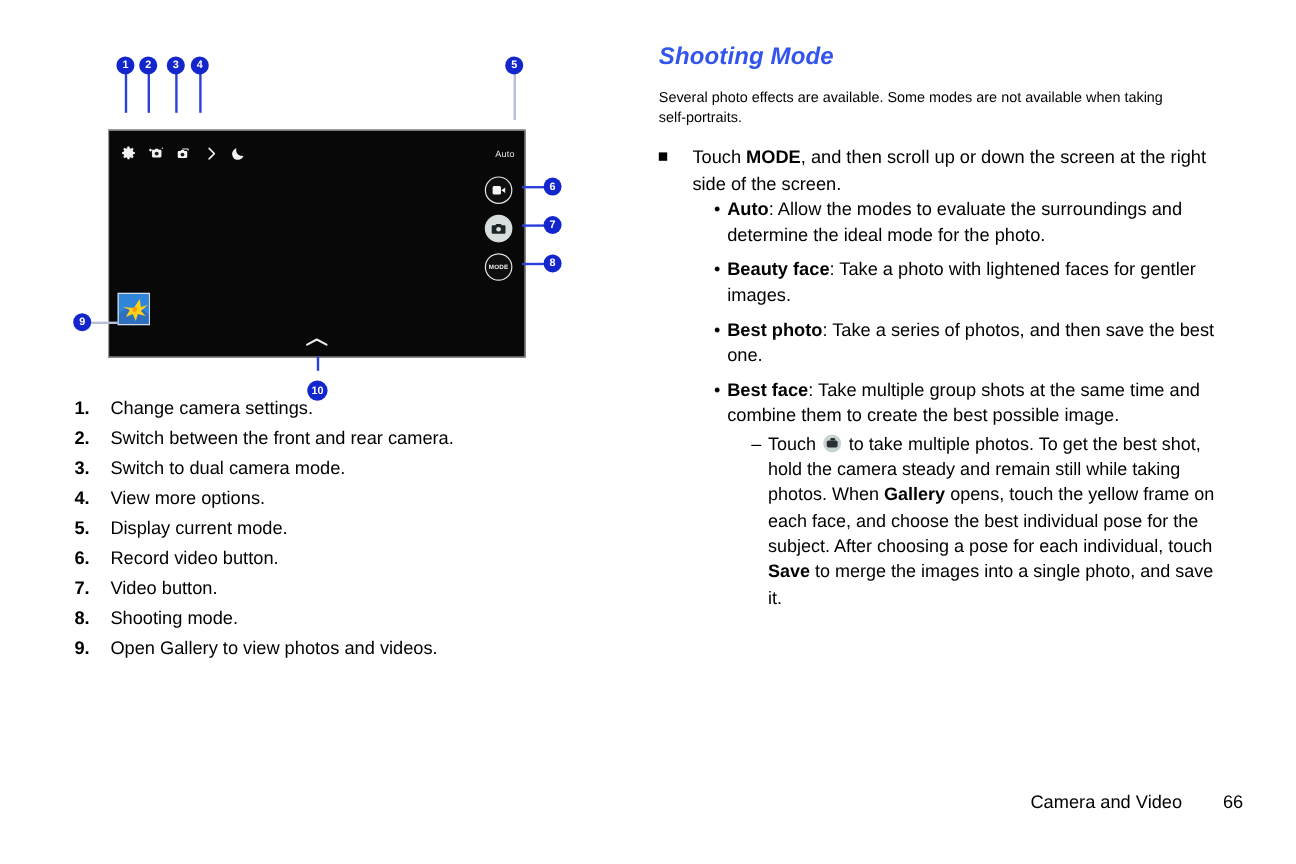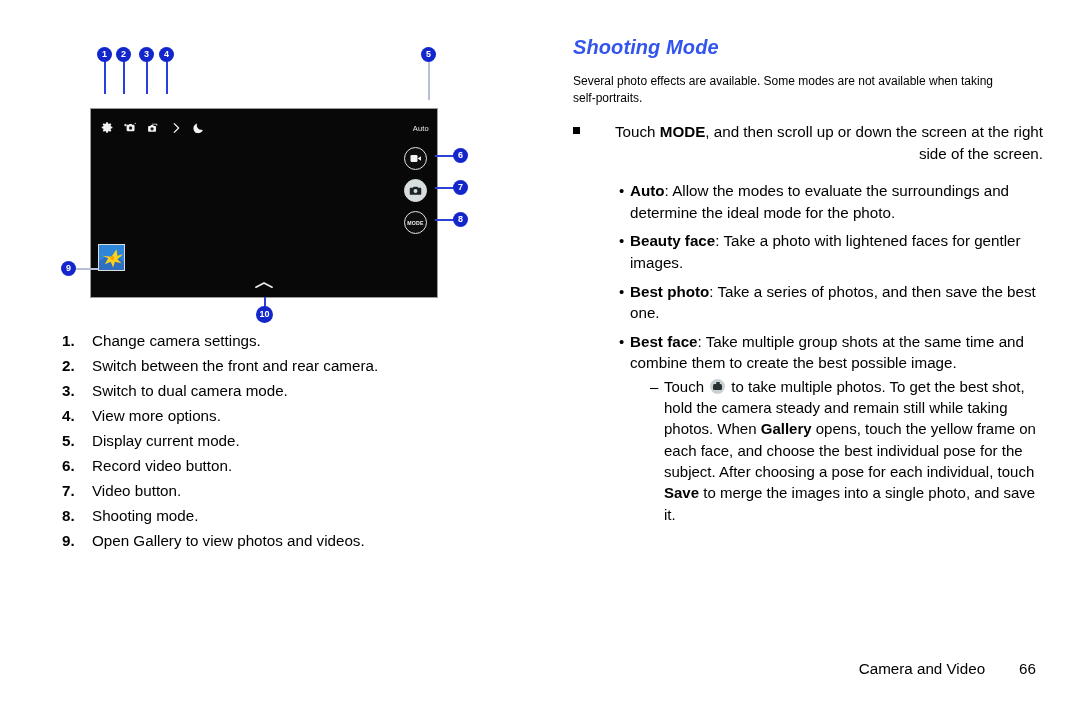--- a/index.html
+++ b/index.html
@@ -149,42 +149,41 @@
     font-weight: bold;
     text-align: left;
   }
   .num-row .t {
     flex: 1;
   }
 
   
   .right-col {
     position: absolute;
-    left: 573px;
+    left: 549px;
     top: 36px;
     width: 470px;
   }
   .sec-head {
     color: #3355ee;
     font-style: italic;
     font-weight: bold;
     font-size: 20px;
     letter-spacing: .1px;
     margin: 0 0 14px 0;
   }
   .intro {
     font-size: 12px;
     line-height: 1.42;
     margin: 0 0 14px 0;
     width: 430px;
   }
   .bullet-sq {
     display: flex;
-    margin: 0 0 16px 0;
-    text-align: right;
+    margin: 0 0 0 0;
   }
   .bullet-sq .marker {
     flex: 0 0 28px;
     padding-top: 6px;
   }
   .bullet-sq .marker i {
     display: block;
     width: 7px;
     height: 7px;
     background: #000;
@@ -360,21 +359,21 @@
   <div class="lead h" style="left:435px; top:187px; width:20px;"></div>
   <div class="callout" style="left:453px; top:180px;">7</div>
 
   <div class="lead h" style="left:435px; top:219px; width:20px;"></div>
   <div class="callout" style="left:453px; top:212px;">8</div>
 
   <div class="lead h light" style="left:76px; top:268px; width:22px;"></div>
   <div class="callout" style="left:61px; top:261px;">9</div>
 
   <div class="lead v" style="left:264px; top:297px; height:12px;"></div>
-  <div class="callout wide" style="left:256px; top:306px;">10</div>
+  <div class="callout wide" style="left:256px; top:317px;">10</div>
 
   <div class="num-list">
     <div class="num-row">
       <span class="n">1.</span>
       <span class="t">Change camera settings.</span>
     </div>
     <div class="num-row">
       <span class="n">2.</span>
       <span class="t">Switch between the front and rear camera.</span>
     </div>

